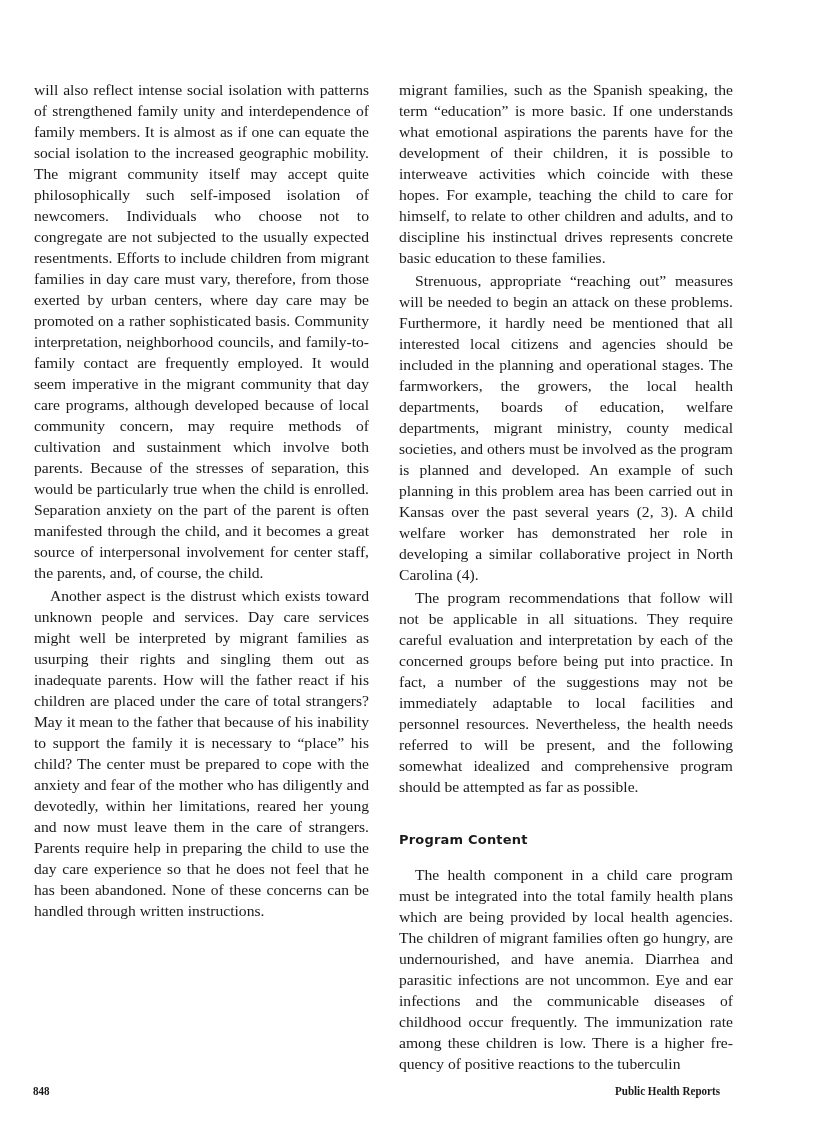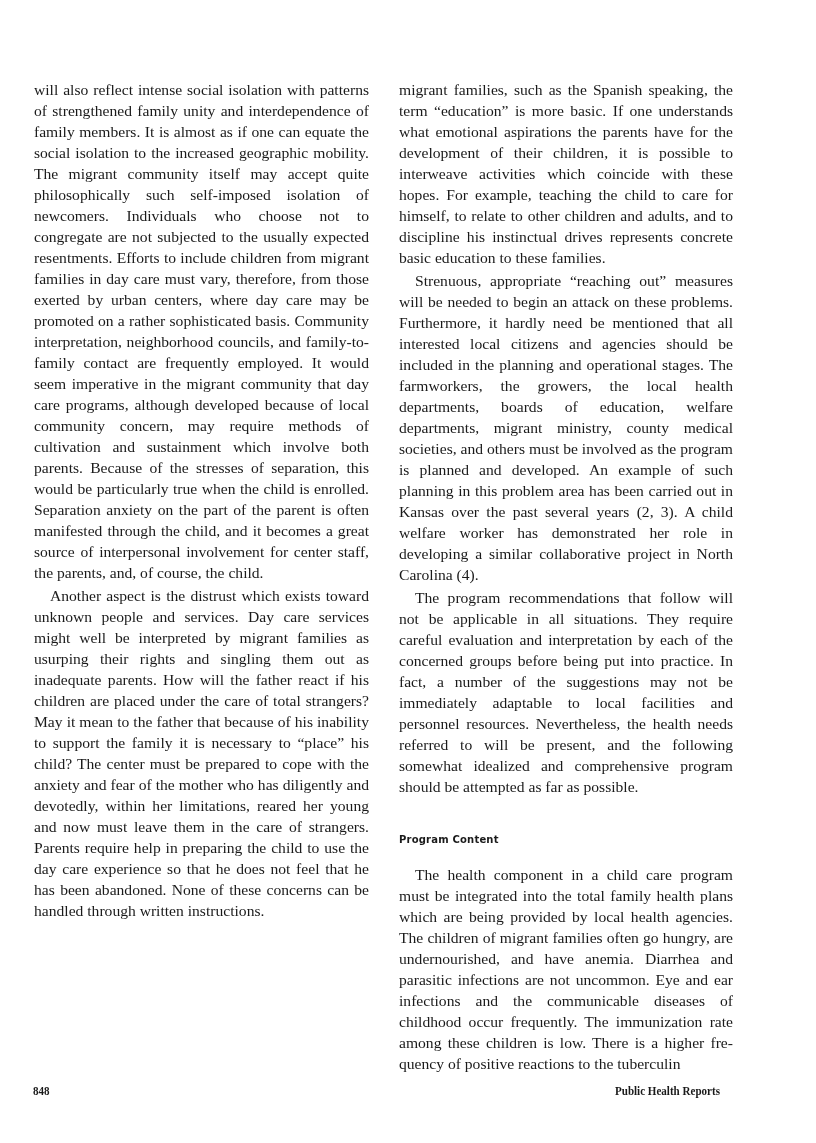--- a/index.html
+++ b/index.html
@@ -14,21 +14,21 @@
       font-size: 15.6px; line-height: 21px;
       text-align: justify; hyphens: manual;
     }
     .col.left { left: 34px; }
     .col.right { left: 399px; width: 334px; }
     .col p { margin: 0; text-indent: 16px; }
     .col p.first { text-indent: 0; }
     .col p + p { margin-top: 2px; }
     .section-heading {
       font-family: "DejaVu Sans", "Liberation Sans", sans-serif;
-      font-weight: bold; font-size: 10px;
+      font-weight: bold; font-size: 13px;
       margin: 32px 0 14px 0; text-indent: 0; letter-spacing: 0.2px;
     }
     .footer {
       position: absolute; top: 1083px;
       font-family: "Liberation Serif", "DejaVu Serif", serif;
       font-weight: bold; font-size: 13px;
       transform: scaleX(0.85); transform-origin: left center;
     }
     .footer.page-num { left: 33px; }
     .footer.journal { left: 615px; }

